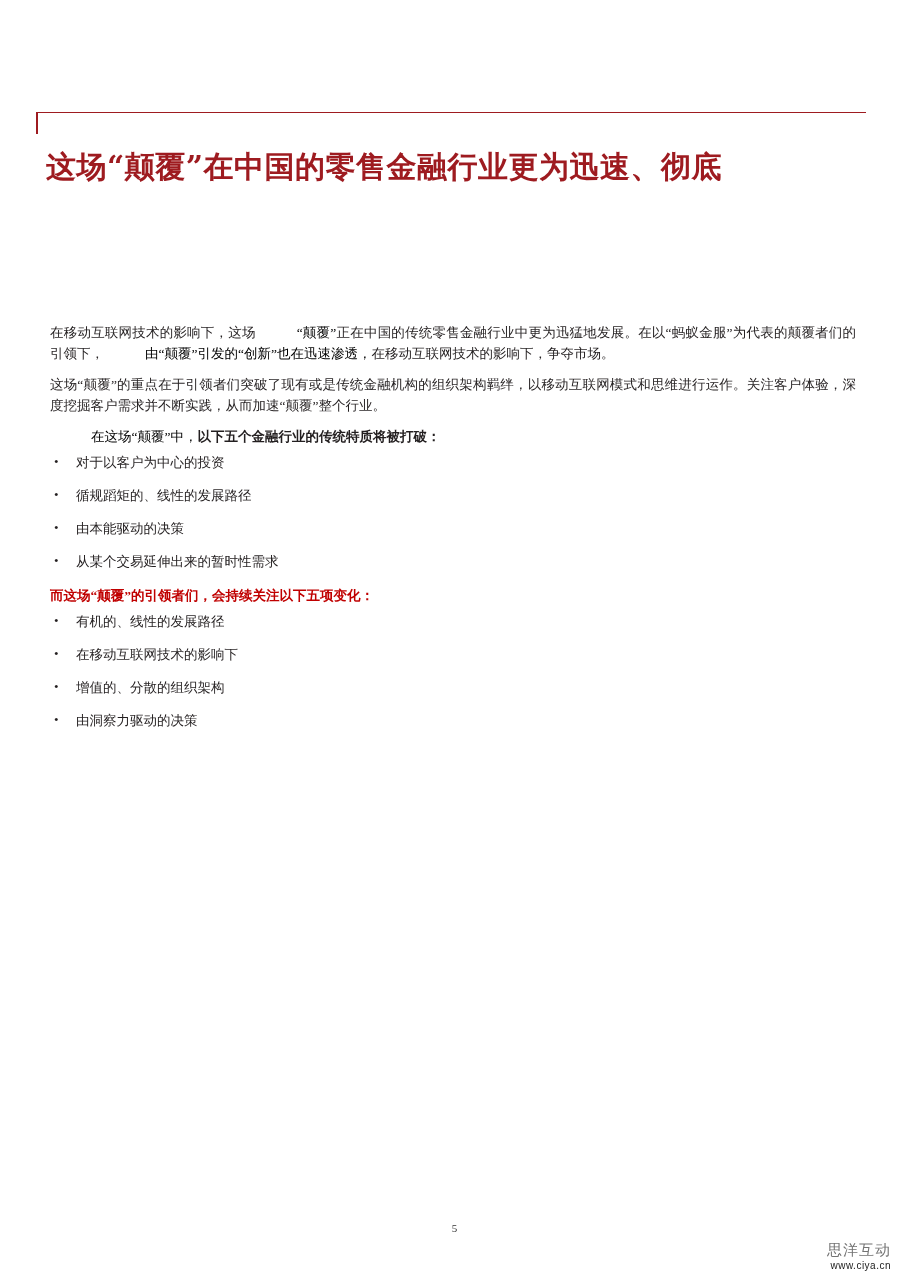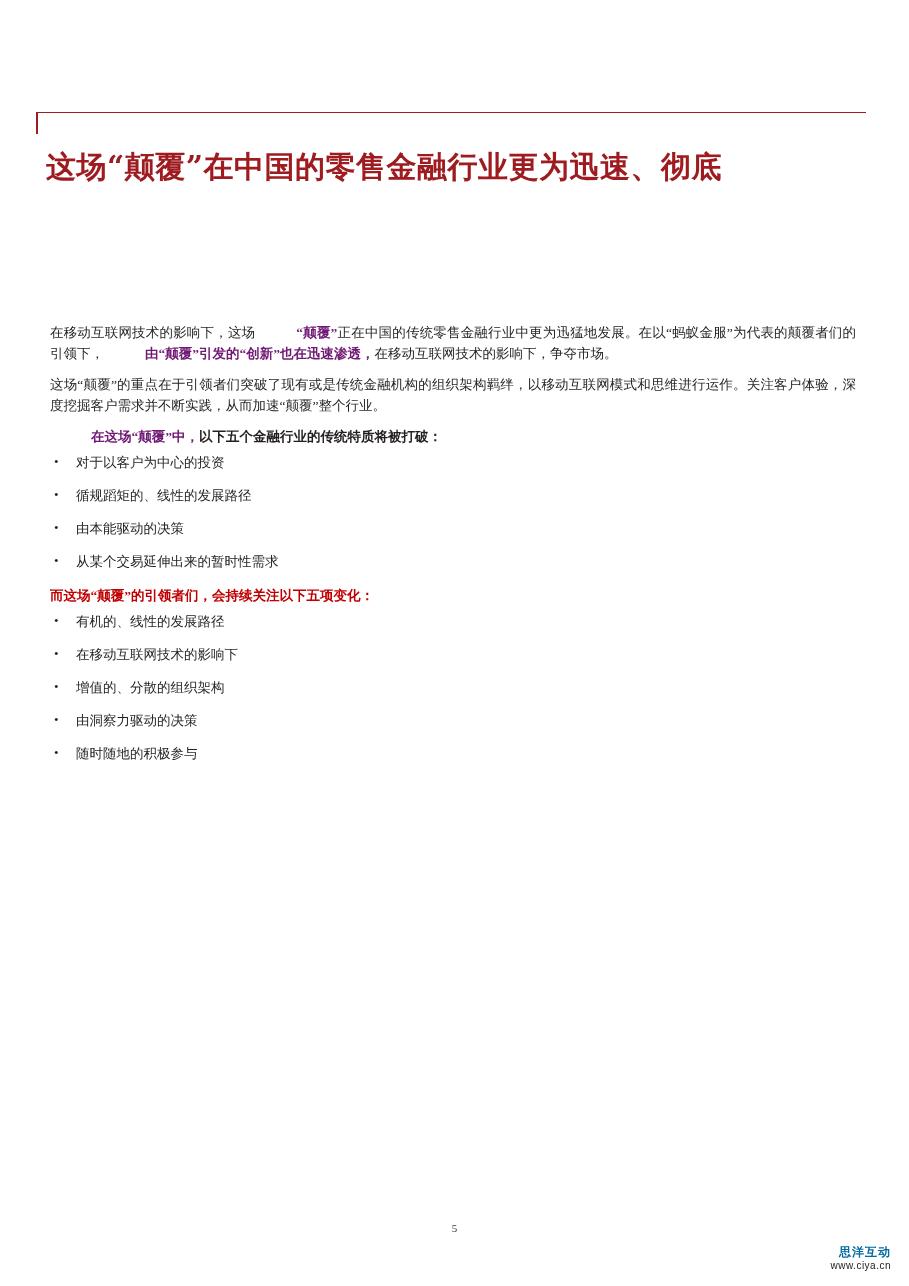--- a/index.html
+++ b/index.html
@@ -55,22 +55,22 @@
     width: 806px;
   }
   p.para {
     margin: 0 0 10px 0;
     font-size: 13.5px;
     line-height: 21px;
     text-align: justify;
     color: #231f20;
   }
   .red-bold {
-    color: #701a75;
-    font-weight: bold;
+    color: #000000;
+    font-weight: normal;
     padding-left: 41px;
   }
   .lead-line {
     margin: 6px 0 6px 0;
     font-size: 13.5px;
     line-height: 21px;
     font-weight: bold;
     color: #231f20;
   }
   .lead-line.red-head {
@@ -109,23 +109,23 @@
   }
   .watermark {
     position: absolute;
     right: 18px;
     bottom: 14px;
     text-align: right;
     line-height: 1.25;
   }
   .watermark .wm-cn {
     font-family: "DejaVu Serif", serif;
-    font-size: 12px;
-    font-weight: bold;
-    color: #0369a1;
+    font-size: 15px;
+    font-weight: normal;
+    color: #737373;
     letter-spacing: 1px;
   }
   .watermark .wm-url {
     font-family: "Liberation Sans", sans-serif;
     font-size: 10px;
     color: #1a1a1a;
     letter-spacing: 0.5px;
   }
 </style>
 </head>
@@ -153,21 +153,20 @@
       <li>从某个交易延伸出来的暂时性需求</li>
     </ul>
 
     <p class="lead-line red-head">而这场“颠覆”的引领者们，会持续关注以下五项变化：</p>
 
     <ul class="bullets">
       <li>有机的、线性的发展路径</li>
       <li>在移动互联网技术的影响下</li>
       <li>增值的、分散的组织架构</li>
       <li>由洞察力驱动的决策</li>
-      <li>随时随地的积极参与</li>
     </ul>
 
   </div>
 
   <div class="page-number">5</div>
 
   <div class="watermark">
     <div class="wm-cn">思洋互动</div>
     <div class="wm-url">www.ciya.cn</div>
   </div>

